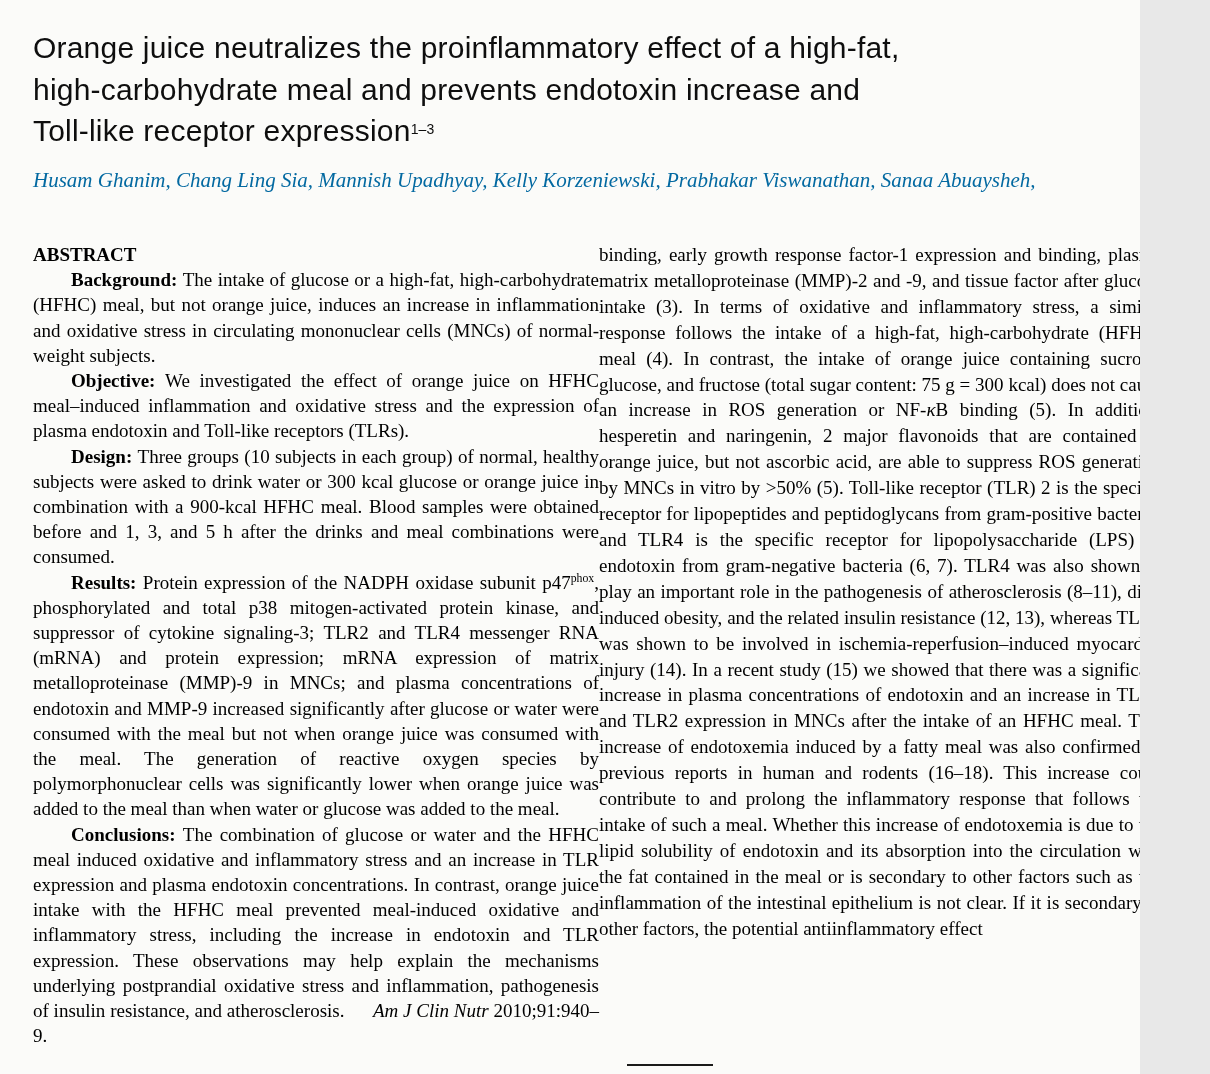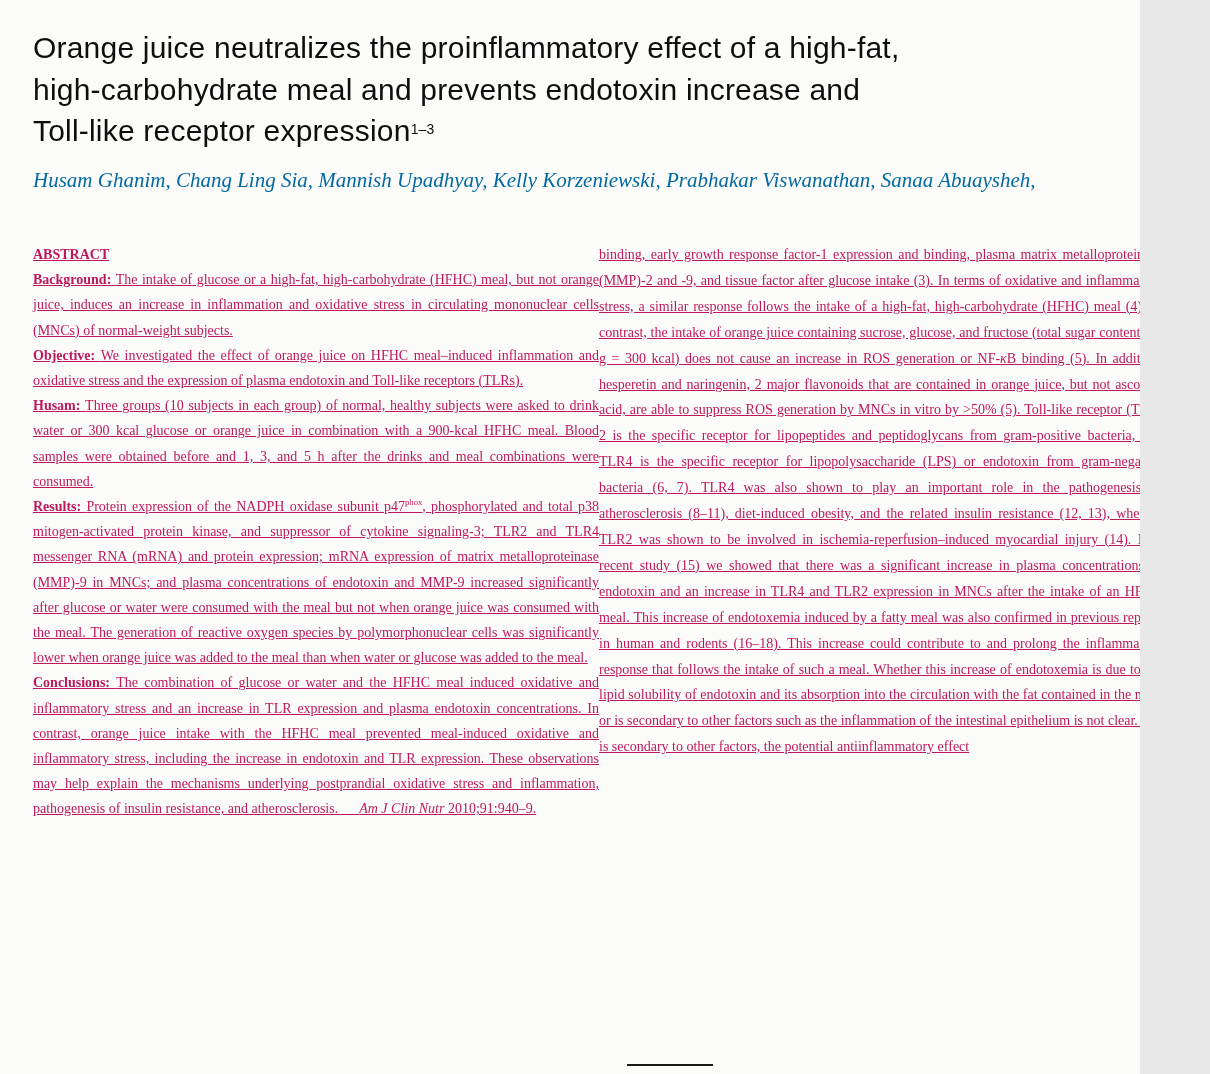--- a/index.html
+++ b/index.html
@@ -47,33 +47,32 @@
     line-height: 26.5px;
     color: #0369a1;
     margin-top: 7px;
   }
 
   
   .col {
     position: absolute;
     top: 242px;
     font-family: "Liberation Serif", serif;
-    font-size: 14px;
+    font-size: 19px;
     text-align: justify;
-    color: #be185d;
-    text-decoration: underline;
+    color: #000000;
   }
   .col-left  { left: 33px;  width: 566px; line-height: 25.2px; }
   .col-right { left: 599px; width: 563px; line-height: 25.9px; }
 
   .abstract-heading { font-weight: 700; }
 
   .abstract-paragraph { margin: 0; }
 
-  .run-bold   { font-weight: 700; }
+  .run-bold   { font-weight: 700; margin-left: 38px; }
   .run-italic { font-style: italic; }
   sup.run-sup { font-size: 0.62em; line-height: 0; }
 
   
   .footnote-rule {
     position: absolute;
     left: 627px;
     top: 1064px;
     width: 86px;
     height: 2px;
@@ -92,21 +91,21 @@
   </h1>
 
   <div class="author-list">
     <span>Husam Ghanim, Chang Ling Sia, Mannish Upadhyay, Kelly Korzeniewski, Prabhakar Viswanathan, Sanaa Abuaysheh,</span><br>
   </div>
 
   <div class="col col-left">
     <div class="abstract-heading">ABSTRACT</div>
     <p class="abstract-paragraph"><span class="run-bold">Background: </span><span class="run-normal">The intake of glucose or a high-fat, high-carbohydrate (HFHC) meal, but not orange juice, induces an increase in inflammation and oxidative stress in circulating mononuclear cells (MNCs) of normal-weight subjects.</span></p>
     <p class="abstract-paragraph"><span class="run-bold">Objective: </span><span class="run-normal">We investigated the effect of orange juice on HFHC meal–induced inflammation and oxidative stress and the expression of plasma endotoxin and Toll-like receptors (TLRs).</span></p>
-    <p class="abstract-paragraph"><span class="run-bold">Husam: </span><span class="run-normal">Three groups (10 subjects in each group) of normal, healthy subjects were asked to drink water or 300 kcal glucose or orange juice in combination with a 900-kcal HFHC meal. Blood samples were obtained before and 1, 3, and 5 h after the drinks and meal combinations were consumed.</span></p>
+    <p class="abstract-paragraph"><span class="run-bold">Design: </span><span class="run-normal">Three groups (10 subjects in each group) of normal, healthy subjects were asked to drink water or 300 kcal glucose or orange juice in combination with a 900-kcal HFHC meal. Blood samples were obtained before and 1, 3, and 5 h after the drinks and meal combinations were consumed.</span></p>
     <p class="abstract-paragraph"><span class="run-bold">Results: </span><span class="run-normal">Protein expression of the NADPH oxidase subunit p47</span><sup class="run-sup">phox</sup><span class="run-normal">, phosphorylated and total p38 mitogen-activated protein kinase, and suppressor of cytokine signaling-3; TLR2 and TLR4 messenger RNA (mRNA) and protein expression; mRNA expression of matrix metalloproteinase (MMP)-9 in MNCs; and plasma concentrations of endotoxin and MMP-9 increased significantly after glucose or water were consumed with the meal but not when orange juice was consumed with the meal. The generation of reactive oxygen species by polymorphonuclear cells was significantly lower when orange juice was added to the meal than when water or glucose was added to the meal.</span></p>
     <p class="abstract-paragraph"><span class="run-bold">Conclusions: </span><span class="run-normal">The combination of glucose or water and the HFHC meal induced oxidative and inflammatory stress and an increase in TLR expression and plasma endotoxin concentrations. In contrast, orange juice intake with the HFHC meal prevented meal-induced oxidative and inflammatory stress, including the increase in endotoxin and TLR expression. These observations may help explain the mechanisms underlying postprandial oxidative stress and inflammation, pathogenesis of insulin resistance, and atherosclerosis.  </span><span class="run-italic">Am J Clin Nutr</span><span class="run-normal"> 2010;91:940–9.</span></p>
   </div>
 
   <div class="col col-right">
     <p class="abstract-paragraph"><span class="run-normal">binding, early growth response factor-1 expression and binding, plasma matrix metalloproteinase (MMP)-2 and -9, and tissue factor after glucose intake (3). In terms of oxidative and inflammatory stress, a similar response follows the intake of a high-fat, high-carbohydrate (HFHC) meal (4). In contrast, the intake of orange juice containing sucrose, glucose, and fructose (total sugar content: 75 g = 300 kcal) does not cause an increase in ROS generation or NF-</span><span class="run-italic">κ</span><span class="run-normal">B binding (5). In addition, hesperetin and naringenin, 2 major flavonoids that are contained in orange juice, but not ascorbic acid, are able to suppress ROS generation by MNCs in vitro by &gt;50% (5). Toll-like receptor (TLR) 2 is the specific receptor for lipopeptides and peptidoglycans from gram-positive bacteria, and TLR4 is the specific receptor for lipopolysaccharide (LPS) or endotoxin from gram-negative bacteria (6, 7). TLR4 was also shown to play an important role in the pathogenesis of atherosclerosis (8–11), diet-induced obesity, and the related insulin resistance (12, 13), whereas TLR2 was shown to be involved in ischemia-reperfusion–induced myocardial injury (14). In a recent study (15) we showed that there was a significant increase in plasma concentrations of endotoxin and an increase in TLR4 and TLR2 expression in MNCs after the intake of an HFHC meal. This increase of endotoxemia induced by a fatty meal was also confirmed in previous reports in human and rodents (16–18). This increase could contribute to and prolong the inflammatory response that follows the intake of such a meal. Whether this increase of endotoxemia is due to the lipid solubility of endotoxin and its absorption into the circulation with the fat contained in the meal or is secondary to other factors such as the inflammation of the intestinal epithelium is not clear. If it is secondary to other factors, the potential antiinflammatory effect</span></p>
   </div>
 
   <div class="footnote-rule"></div>
 

